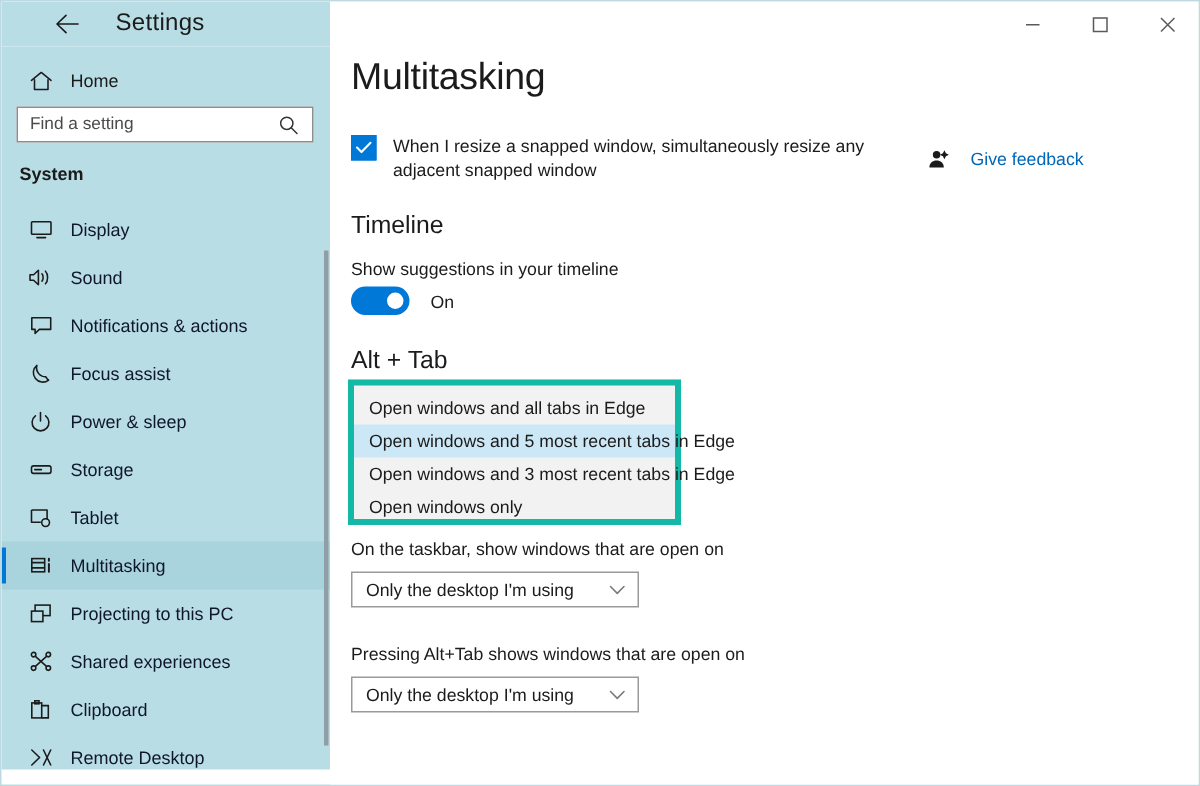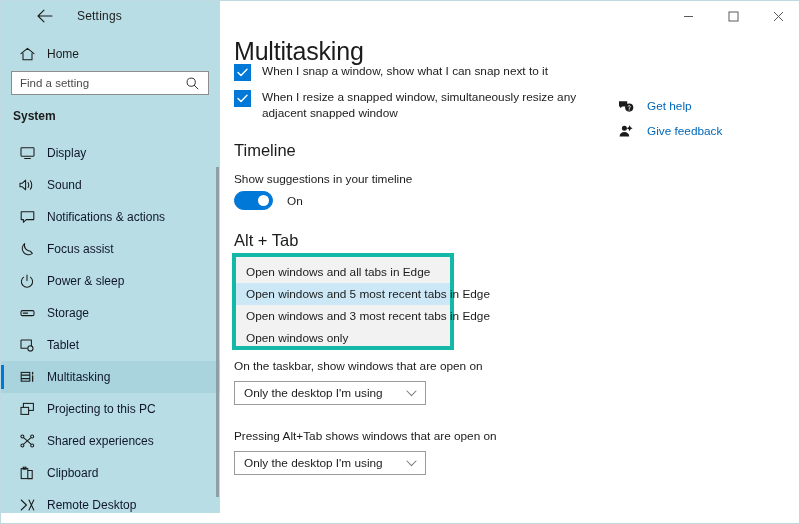--- a/index.html
+++ b/index.html
@@ -30,21 +30,21 @@
     position: absolute; left: 219px; top: 0; right: 0; height: 30px;
     background: #ffffff;
   }
   .back-arrow {
     width: 32px; height: 30px;
     display: flex; align-items: center; justify-content: center;
     color: #1b1b1b; font-size: 15px;
     margin-left: 28px;
   }
   .app-title {
-    font-size: 12px; color: #1b1b1b; margin-left: 16px;
+    font-size: 16px; color: #1b1b1b; margin-left: 16px;
     letter-spacing: 0.2px;
   }
   .wincontrols {
     position: absolute; right: 0; top: 0; height: 30px;
     display: flex;
   }
   .wc-btn {
     width: 45px; height: 30px;
     display: flex; align-items: center; justify-content: center;
     color: #5a5a5a;
@@ -394,28 +394,20 @@
 
     </div>
 
     <div id="side-scrollbar"></div>
   </div>
 
   <div id="main">
 
     <h1 class="page-title">Multitasking</h1>
 
-    <div class="cb-row" style="top:32px;">
-      <span class="checkbox">
-        <svg width="11" height="9" viewBox="0 0 11 9" fill="none" aria-hidden="true">
-          <path d="M1 4.4L4 7.4L10 1.2" stroke="#ffffff" stroke-width="1.4" stroke-linecap="round" stroke-linejoin="round"></path>
-        </svg>
-      </span>
-      <span class="cb-label">When I snap a window, show what I can snap next to it</span>
-    </div>
 
     <div class="cb-row" style="top:58px;">
       <span class="checkbox">
         <svg width="11" height="9" viewBox="0 0 11 9" fill="none" aria-hidden="true">
           <path d="M1 4.4L4 7.4L10 1.2" stroke="#ffffff" stroke-width="1.4" stroke-linecap="round" stroke-linejoin="round"></path>
         </svg>
       </span>
       <span class="cb-label">When I resize a snapped window, simultaneously resize any adjacent snapped window</span>
     </div>
 
@@ -451,31 +443,20 @@
         <svg width="11" height="7" viewBox="0 0 11 7" fill="none" aria-hidden="true">
           <path d="M1 1L5.5 5.6L10 1" stroke="#7a7a7a" stroke-width="1.05" stroke-linecap="round" stroke-linejoin="round"></path>
         </svg>
       </span>
     </div>
 
     <div id="help-panel">
       <div class="help-link">
         <span class="ico">
           <svg width="16" height="14" viewBox="0 0 16 14" fill="none" aria-hidden="true">
-            <path d="M1 2.2H9.2V7.4H4.2L2.2 9.2V7.4H1V2.2Z" fill="#1b1b1b"></path>
-            <circle cx="11.2" cy="8.6" r="4.1" fill="#1b1b1b"></circle>
-            <path d="M10.1 7.1C10.3 6.3 12.3 6.3 12.3 7.6C12.3 8.5 11.2 8.5 11.2 9.5" stroke="#ffffff" stroke-width="0.95" stroke-linecap="round" fill="none"></path>
-            <circle cx="11.2" cy="10.9" r="0.55" fill="#ffffff"></circle>
-          </svg>
-        </span>
-        <span class="lbl">Get help</span>
-      </div>
-      <div class="help-link">
-        <span class="ico">
-          <svg width="16" height="14" viewBox="0 0 16 14" fill="none" aria-hidden="true">
             <circle cx="6.4" cy="4.2" r="2.5" fill="#1b1b1b"></circle>
             <path d="M1.6 12.6C1.6 9.6 3.8 8 6.4 8C9 8 11.2 9.6 11.2 12.6H1.6Z" fill="#1b1b1b"></path>
             <path d="M11.6 1.2L12.6 3.2L14.6 4.2L12.6 5.2L11.6 7.2L10.6 5.2L8.6 4.2L10.6 3.2L11.6 1.2Z" fill="#1b1b1b"></path>
           </svg>
         </span>
         <span class="lbl">Give feedback</span>
       </div>
     </div>
 
   </div>

